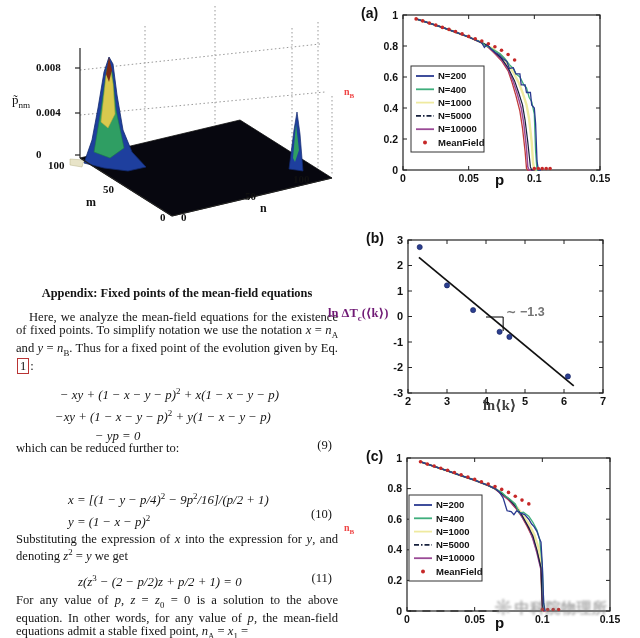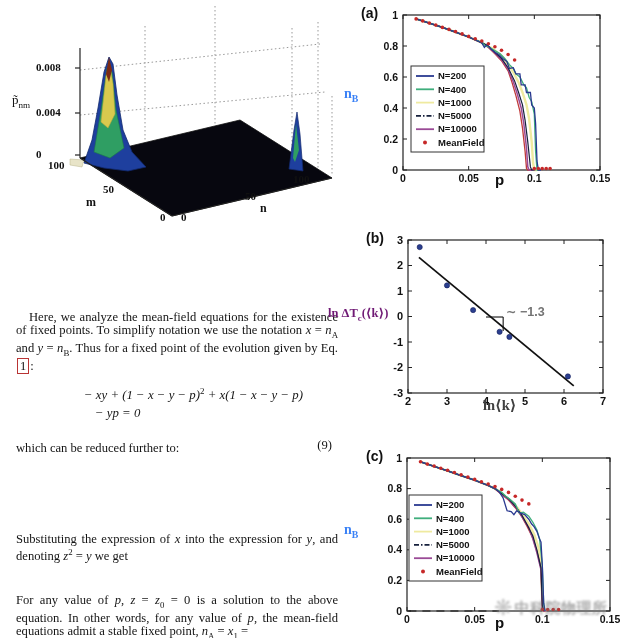--- a/index.html
+++ b/index.html
@@ -16,21 +16,21 @@
   sub{font-size:0.7em}
   sup{font-size:0.7em}
   .eqnum{position:absolute;right:2px;bottom:0;font-style:normal;font-size:12.6px}
   .eqnum-top{position:absolute;right:2px;top:0;font-style:normal;font-size:12.6px}
   .eqref{border:1.2px solid #b93434;padding:0 2px;margin:0 1px;font-style:normal}
   .tick3{font-weight:bold;font-size:11px;color:#111}
   .r{text-align:left;display:inline-block}
   .zlab{font-weight:normal;font-size:13px}
   .panel-letter{font-family:"Liberation Sans","DejaVu Sans",sans-serif;font-weight:bold;font-size:14px;color:#111}
   .plabel{font-family:"Liberation Sans","DejaVu Sans",sans-serif;font-weight:bold;font-size:15px;color:#111}
-  .nb{font-weight:bold;font-size:14px;color:#3b82f6}
+  .nb{font-weight:bold;font-size:10px;color:#ef4444}
   .axserif{font-weight:bold;font-size:12.5px;color:#701a75}
   .lnk{font-weight:bold;font-size:14.5px;color:#404040}
   .slope{font-family:"Liberation Sans","DejaVu Sans",sans-serif;font-weight:bold;font-size:12.5px;color:#737373}
   .wm{display:flex;align-items:center;filter:blur(0.8px);opacity:0.62;z-index:5}
   .wm-logo{font-size:22px;color:#9a9a9a;margin-right:2px;line-height:22px}
   .wm-text{font-size:15px;letter-spacing:0.5px;font-weight:bold;color:#787878;
            font-family:"DejaVu Sans",sans-serif;white-space:nowrap}
 </style>
 </head>
 <body>
@@ -274,34 +274,45 @@
   <span class="abs tick3" style="left:48px;top:159px">100</span>
   <span class="abs tick3" style="left:103px;top:183px">50</span>
   <span class="abs tick3" style="left:160px;top:211px">0</span>
   <span class="abs tick3" style="left:86px;top:195px;font-size:12px">m</span>
   <span class="abs tick3" style="left:181px;top:211px">0</span>
   <span class="abs tick3" style="left:245px;top:190px">50</span>
   <span class="abs tick3" style="left:293px;top:173px">100</span>
   <span class="abs tick3" style="left:260px;top:201px;font-size:12px">n</span>
 
 
+  <div class="abs head" style="left:16px;top:286px;width:322px">Appendix: Fixed points of the mean-field equations</div>
 
   <div class="abs para indent" style="left:16px;top:311px;width:322px"><span>Here, we analyze the mean-field equations for the existence of fixed points.  To simplify notation we use the notation </span><span class="it">x</span><span> = </span><span class="it">n</span><sub>A</sub><span> and </span><span class="it">y</span><span> = </span><span class="it">n</span><sub>B</sub><span>.  Thus for a fixed point of the evolution given by Eq. </span><span class="eqref">1</span><span>:</span></div>
 
   <div class="abs eq" style="left:16px;top:382px;width:318px;height:72px">
-    <div style="margin-left:68px"><span class="it">− xy  +  (1 − x − y − p)</span><sup>2</sup><span class="it"> + x(1 − x − y − p)</span></div>
+    <div style="margin-left:44px"><span class="it">− xy  +  (1 − x − y − p)</span><sup>2</sup><span class="it"> + x(1 − x − y − p)</span></div>
+    <div style="margin-left:39px"><span class="it">−xy  +  (1 − x − y − p)</span><sup>2</sup><span class="it"> + y(1 − x − y − p)</span></div>
     <div style="margin-left:79px"><span class="it">−  yp = 0</span></div>
     <span class="eqnum">(9)</span>
   </div>
 
   <div class="abs para" style="left:16px;top:442px;width:322px">which can be reduced further to:</div>
 
+  <div class="abs eq" style="left:16px;top:487px;width:318px;height:36px">
+    <div style="margin-left:52px"><span class="it">x  =  [(1 − y − p/4)</span><sup>2</sup><span class="it"> − 9p</span><sup>2</sup><span class="it">/16]/(p/2 + 1)</span></div>
+    <div style="margin-left:52px"><span class="it">y  =  (1 − x − p)</span><sup>2</sup></div>
+    <span class="eqnum">(10)</span>
+  </div>
 
   <div class="abs para" style="left:16px;top:533px;width:322px"><span>Substituting the expression of </span><span class="it">x</span><span> into the expression for </span><span class="it">y</span><span>, and denoting </span><span class="it">z</span><sup>2</sup><span> = </span><span class="it">y</span><span> we get</span></div>
 
+  <div class="abs eq" style="left:16px;top:569px;width:318px;height:18px">
+    <div style="margin-left:62px"><span class="it">z(z</span><sup>3</sup><span class="it"> − (2 − p/2)z + p/2 + 1) = 0</span></div>
+    <span class="eqnum-top">(11)</span>
+  </div>
 
   <div class="abs para" style="left:16px;top:594px;width:322px"><span>For any value of </span><span class="it">p</span><span>, </span><span class="it">z</span><span> = </span><span class="it">z</span><sub>0</sub><span> = 0 is a solution to the above equation.  In other words, for any value of </span><span class="it">p</span><span>, the mean-field equations admit a stable fixed point, </span><span class="it">n</span><sub>A</sub><span> = </span><span class="it">x</span><sub>1</sub><span> =</span></div>
 
   <span class="abs panel-letter" style="left:361px;top:5px">(a)</span>
   <span class="abs nb" style="left:344px;top:86px"><span>n</span><sub>B</sub></span>
   <span class="abs plabel" style="left:495px;top:171px">p</span>
 
   <span class="abs panel-letter" style="left:366px;top:230px">(b)</span>
   <span class="abs axserif" style="left:328px;top:305px"><span>ln ΔT</span><sub>c</sub><span>(⟨k⟩)</span></span>
   <span class="abs lnk" style="left:483px;top:396px">ln⟨k⟩</span>

